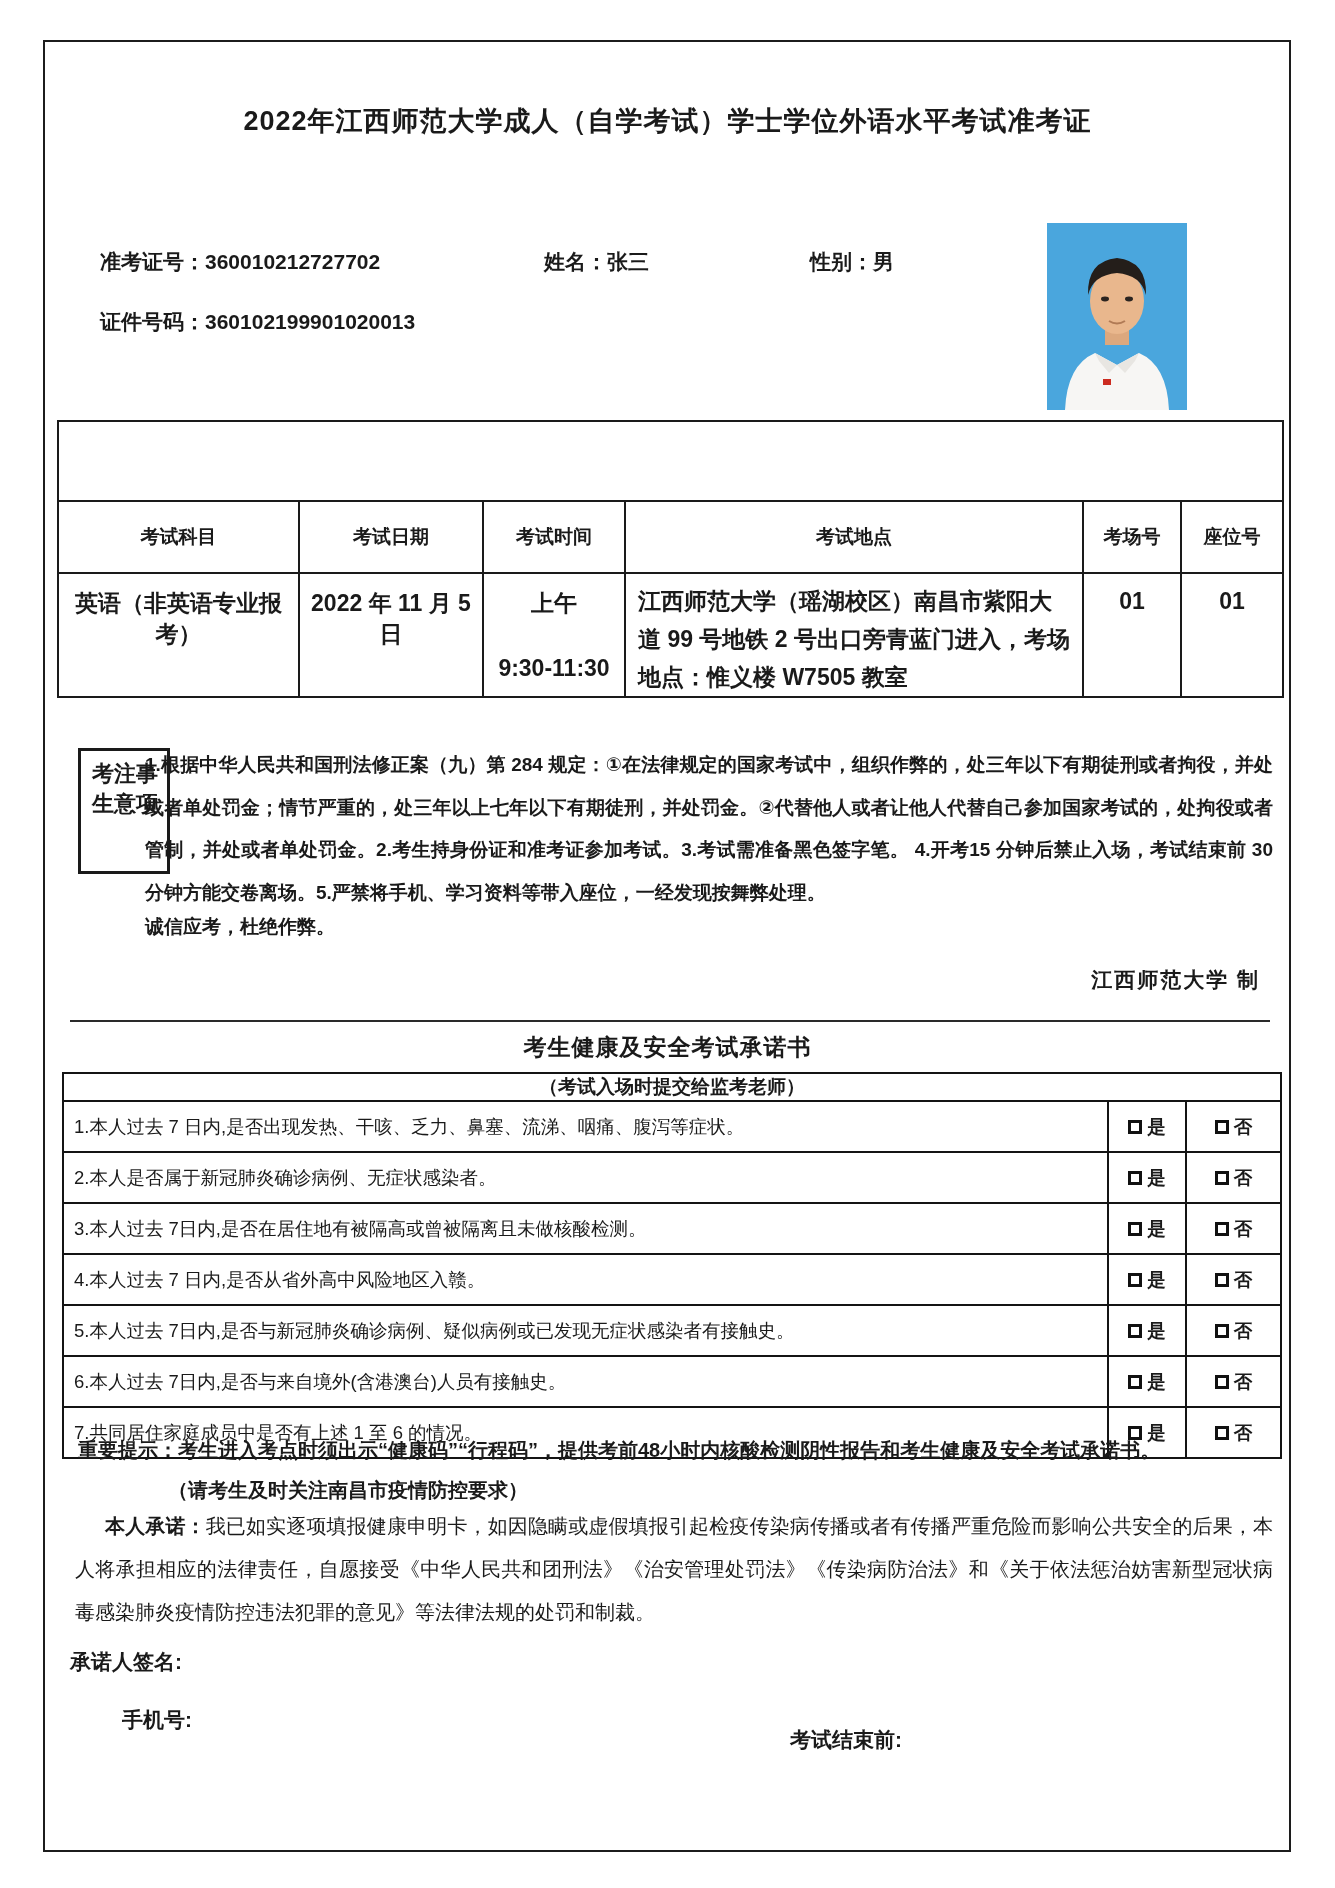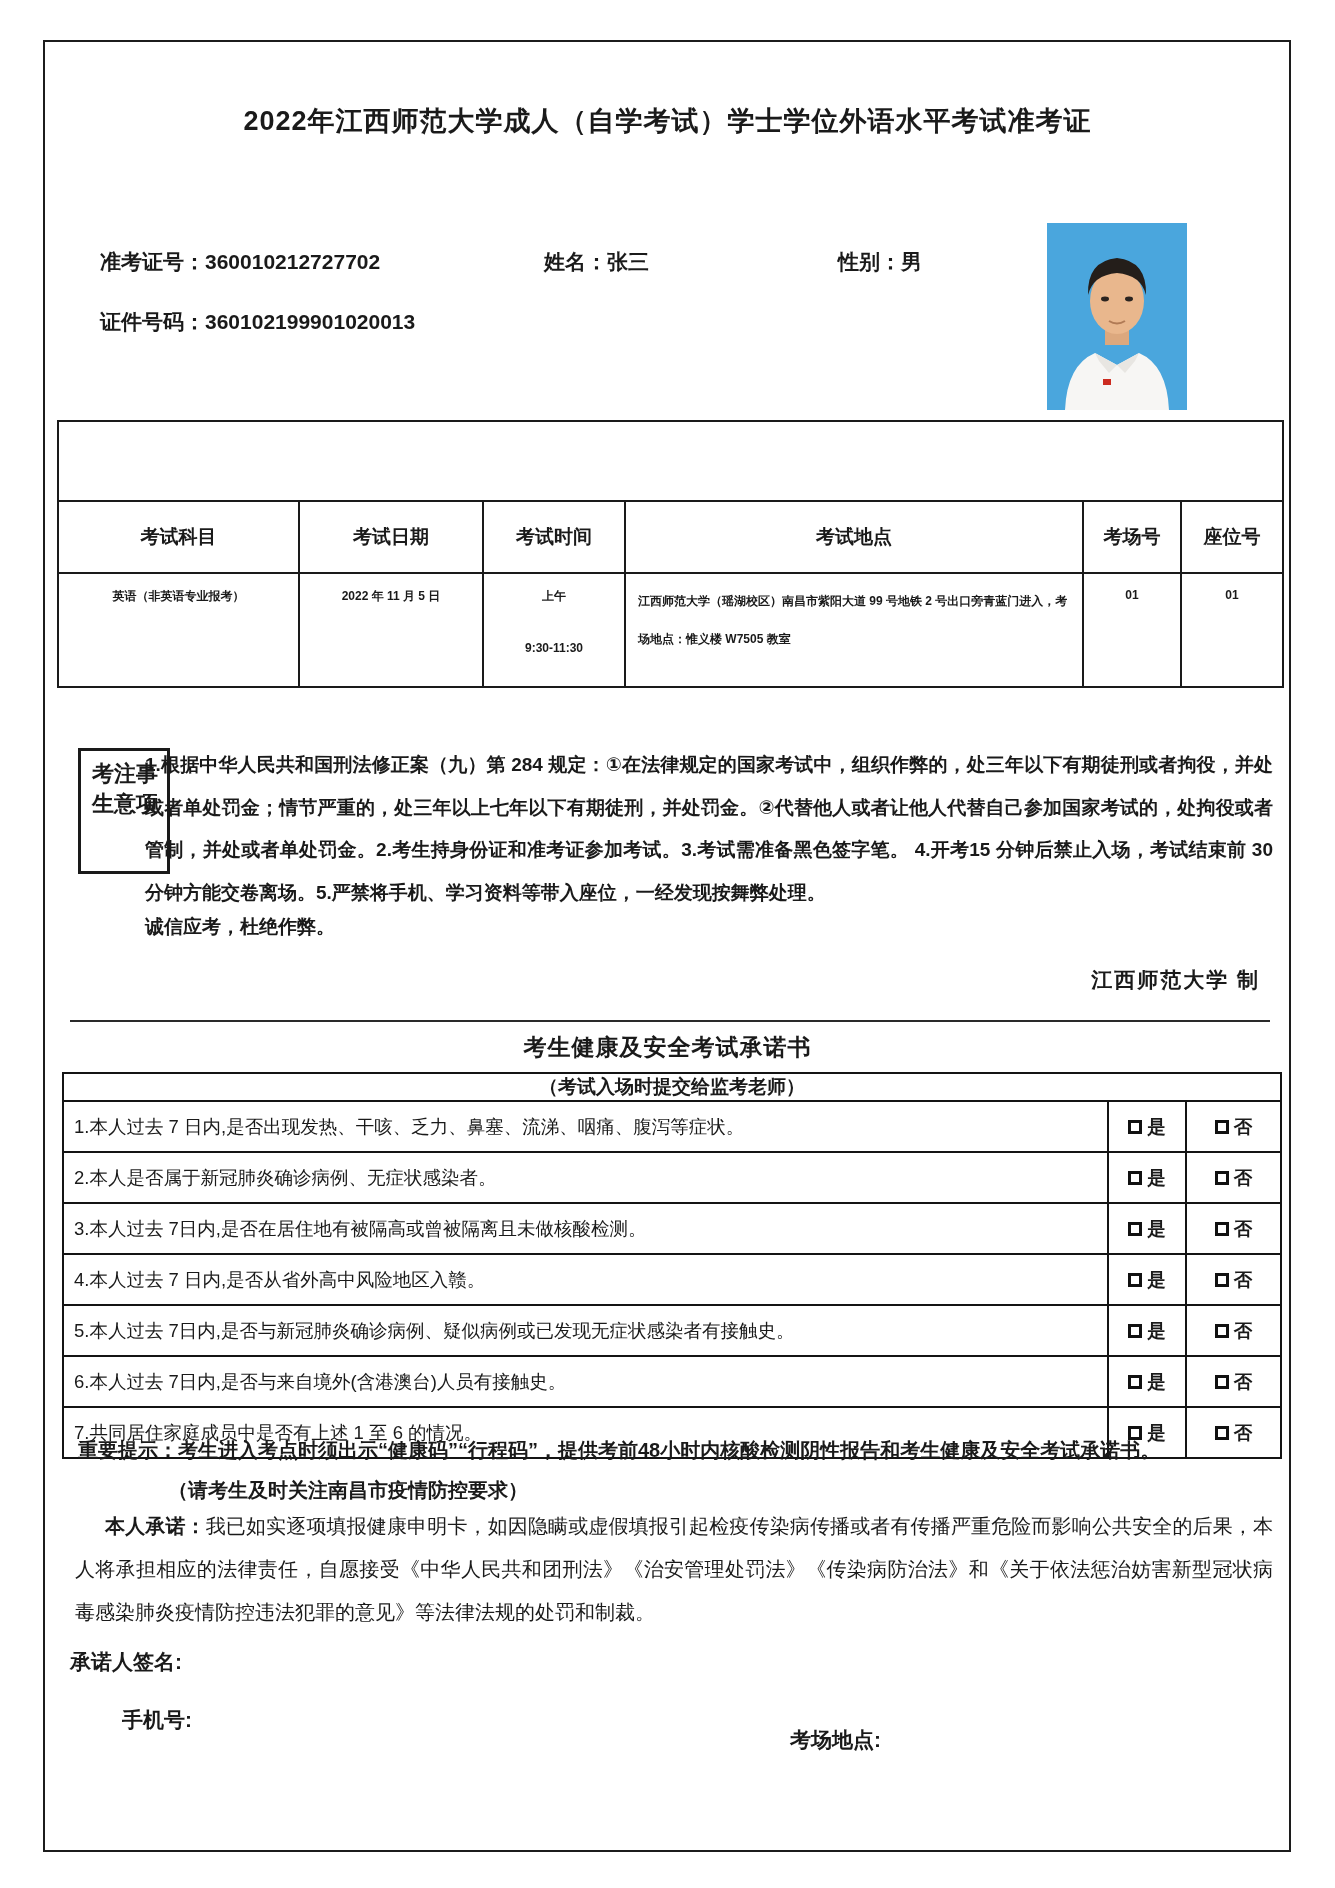--- a/index.html
+++ b/index.html
@@ -7,32 +7,32 @@
   body { font-family:"Liberation Sans","DejaVu Sans",sans-serif; color:#1a1a1a; }
   #page { position:relative; width:1335px; height:1888px; background:#fff; overflow:hidden; }
   .frame { position:absolute; left:43px; top:40px; width:1248px; height:1812px; border:2px solid #1c1c1c; }
 
   .doc-title { position:absolute; left:0; top:103px; width:100%; text-align:center;
                font-size:27px; font-weight:700; letter-spacing:1px; }
 
   .info-line { position:absolute; font-size:21px; font-weight:600; white-space:nowrap; }
   .i1 { left:100px; top:248px; }
   .i2 { left:544px; top:248px; }
-  .i3 { left:810px; top:248px;margin-left:28px; }
+  .i3 { left:810px; top:248px; }
   .i4 { left:100px; top:308px; }
 
   .photo { position:absolute; left:1047px; top:223px; width:140px; height:187px; }
 
   table { border-collapse:collapse; }
 
   .exam-table { position:absolute; left:57px; top:420px; width:1225px; table-layout:fixed; }
   .exam-table td, .exam-table th { border:2px solid #1a1a1a; font-size:19px; vertical-align:middle; }
   .exam-table .spacer-row td { height:80px; border-bottom:2px solid #1a1a1a; }
   .exam-table th { height:72px; font-weight:700; text-align:center; }
-  .exam-table .body-row td { height:114px; text-align:center; vertical-align:top; padding-top:14px; font-weight:600; font-size:12px; }
+  .exam-table .body-row td { height:114px; text-align:center; vertical-align:top; padding-top:14px; font-weight:600; font-size:23px; }
   .exam-table .loc-cell { text-align:left !important; padding:8px 12px 0 12px !important; line-height:38px; font-weight:600; }
   .exam-table .time2 { margin-top:36px; }
 
   .notice-box { position:absolute; left:78px; top:748px; width:92px; height:126px;
                 border:3px solid #1a1a1a; display:flex; flex-direction:row; justify-content:space-around;
                 padding:8px 11px; font-size:22px; font-weight:700; }
   .notice-box .nline { display:flex; justify-content:space-between; }
   .notice-text { position:absolute; left:145px; top:744px; width:1128px; font-size:19px;
                  line-height:42.5px; text-align:justify; font-weight:600; }
   .notice-text2 { position:absolute; left:145px; top:914px; font-size:19px; font-weight:600; }
@@ -200,14 +200,14 @@
   </tbody>
     </table>
 
   <div class="important"><span>重要提示：</span><span>考生进入考点时须出示“健康码”“行程码”，提供考前48小时内核酸检测阴性报告和考生健康及安全考试承诺书。</span></div>
   <div class="important-sub">（请考生及时关注南昌市疫情防控要求）</div>
 
   <div class="promise"><b>本人承诺：</b><span>我已如实逐项填报健康申明卡，如因隐瞒或虚假填报引起检疫传染病传播或者有传播严重危险而影响公共安全的后果，本人将承担相应的法律责任，自愿接受《中华人民共和团刑法》《治安管理处罚法》《传染病防治法》和《关于依法惩治妨害新型冠状病毒感染肺炎疫情防控违法犯罪的意见》等法律法规的处罚和制裁。</span></div>
 
   <div class="sig">承诺人签名:</div>
   <div class="phone">手机号:</div>
-  <div class="fdate">考场地点:</div>
+  <div class="fdate">考试结束前:</div>
 </div>
 
 </body></html>

